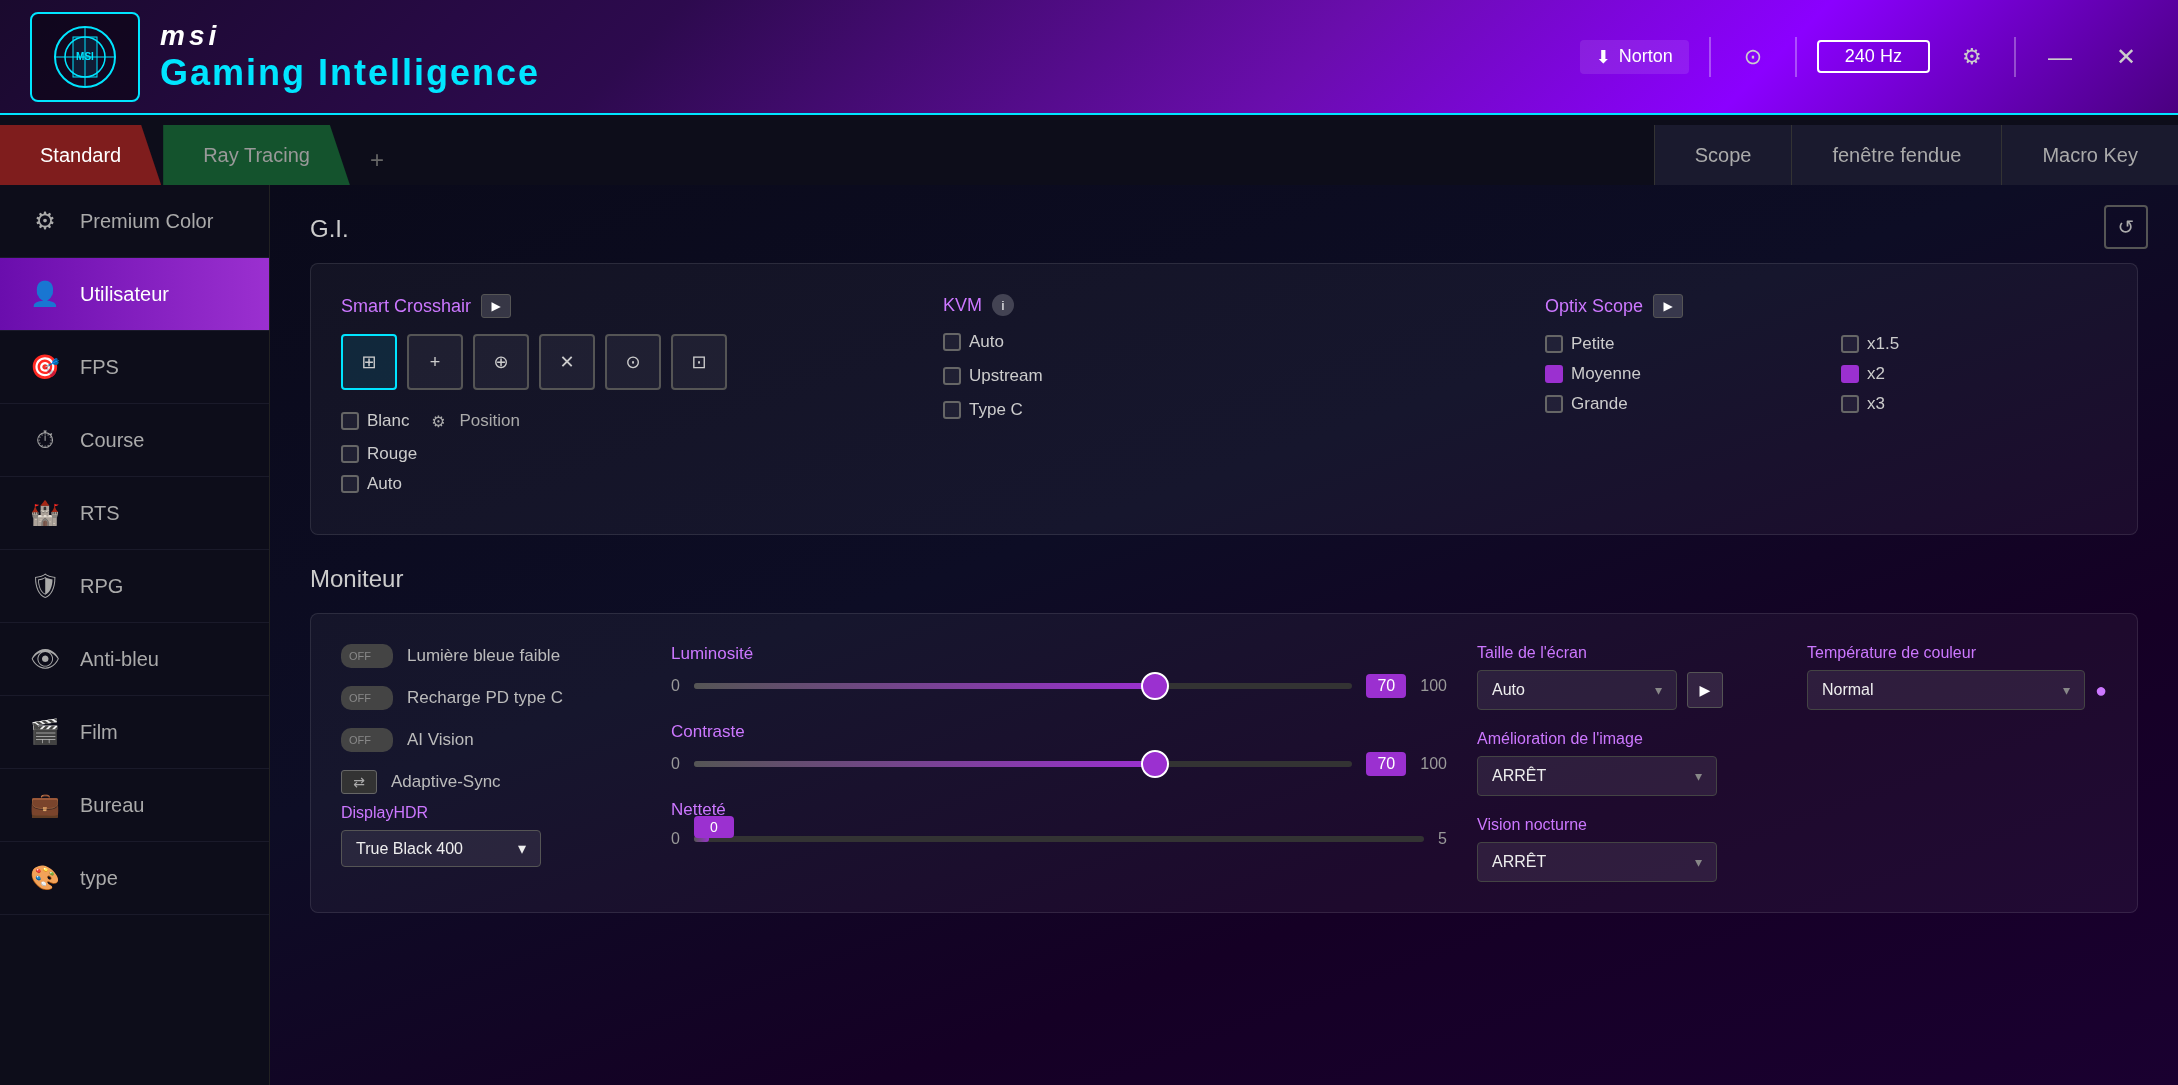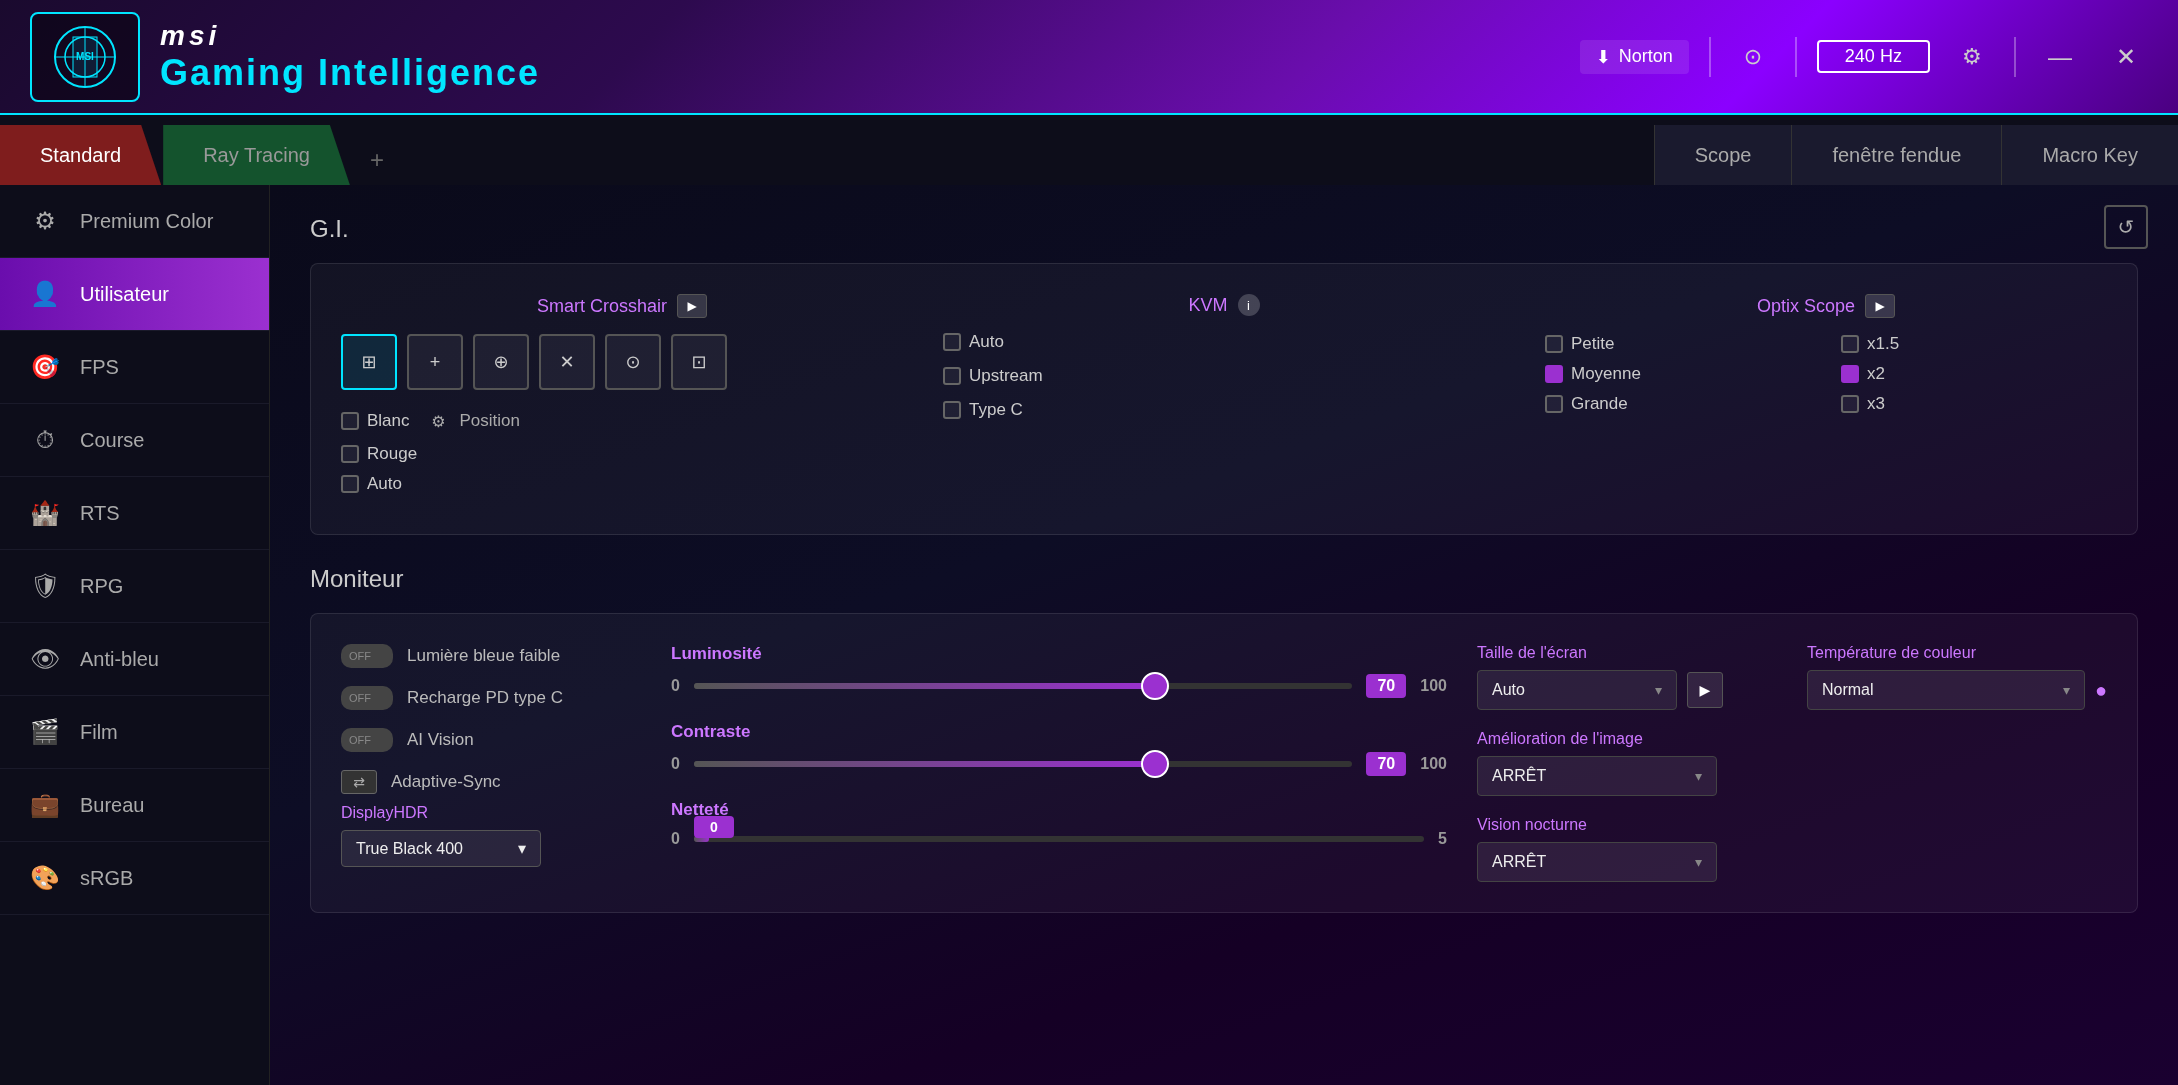--- a/index.html
+++ b/index.html
@@ -238,21 +238,20 @@
       gap: 40px;
     }
 
     .gi-section-label {
       color: #cc77ff;
       font-size: 18px;
       margin-bottom: 16px;
       display: flex;
       align-items: center;
       gap: 10px;
-      justify-content: center;
     }
     .play-btn-small {
       width: 30px;
       height: 24px;
       background: rgba(255,255,255,0.15);
       border: 1px solid #555;
       border-radius: 3px;
       display: flex;
       align-items: center;
       justify-content: center;
@@ -418,21 +417,20 @@
       justify-content: space-between;
       cursor: pointer;
       width: 200px;
     }
 
     
     .sliders-col {
       display: flex;
       flex-direction: column;
       gap: 24px;
-      font-weight: bold;
     }
     .slider-group {
       display: flex;
       flex-direction: column;
       gap: 10px;
     }
     .slider-label {
       color: #cc77ff;
       font-size: 17px;
     }
@@ -626,21 +624,21 @@
     <div class="sidebar-item">
       <span class="sidebar-icon">🎬</span>
       <span>Film</span>
     </div>
     <div class="sidebar-item">
       <span class="sidebar-icon">💼</span>
       <span>Bureau</span>
     </div>
     <div class="sidebar-item">
       <span class="sidebar-icon">🎨</span>
-      <span>sRGB</span>
+      <span>type</span>
     </div>
   </div>
 
   <div class="content">
 
     <div class="refresh-btn">
       <span>↺</span>
     </div>
 
     <div class="section-title">G.I.</div>

